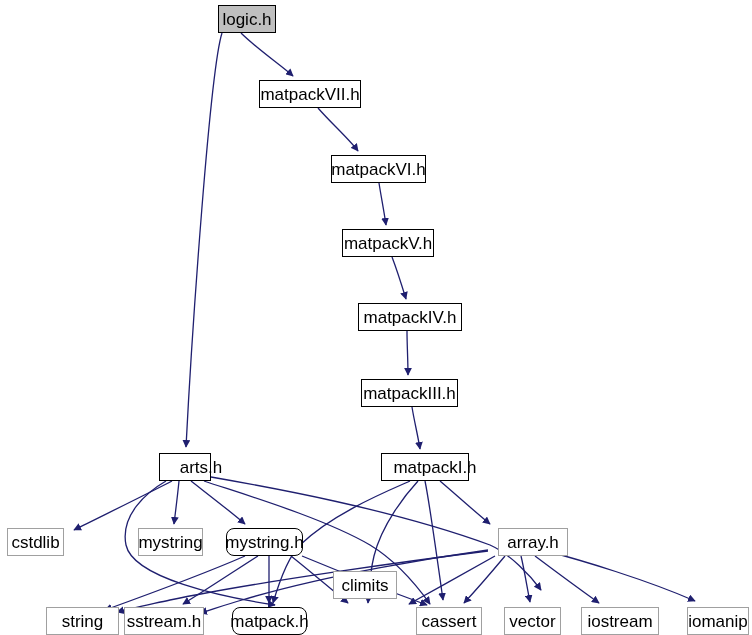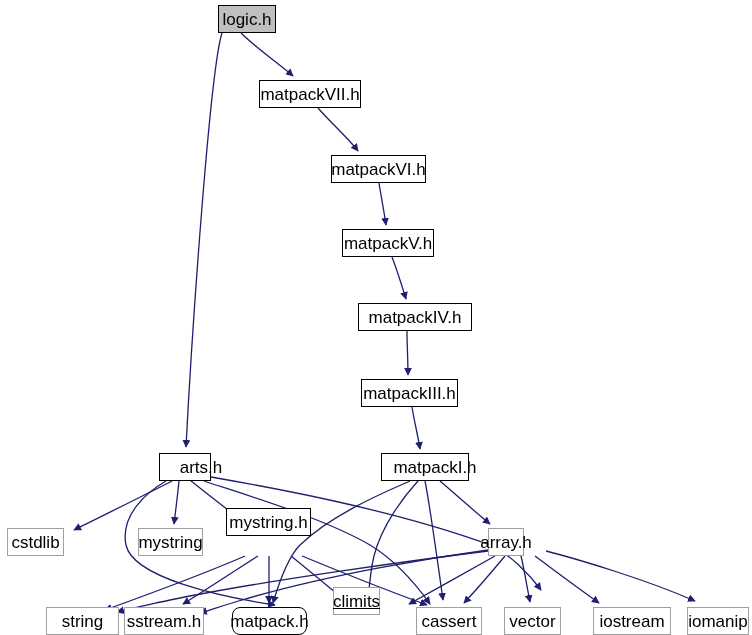--- a/index.html
+++ b/index.html
@@ -52,30 +52,30 @@
         <path d="M521,556 C524,568 527,587 530,602" marker-end="url(#arrow)" stroke="#1f1f6f"></path>
         <path d="M535,556 C551,568 578,588 599,603" marker-end="url(#arrow)" stroke="#1f1f6f"></path>
         <path d="M546,551 C581,560 647,580 695,601" marker-end="url(#arrow)" stroke="#1f1f6f"></path>
       </g>
   </svg>
   <div id="node-layer">
       <div class="node current" style="left: 218px; top: 5px; width: 58px; height: 28px;">logic.h</div>
       <div class="node thick" style="left: 259px; top: 80px; width: 102px; height: 28px;">matpackVII.h</div>
       <div class="node thick" style="left: 331px; top: 155px; width: 95px; height: 28px;">matpackVI.h</div>
       <div class="node thick" style="left: 342px; top: 229px; width: 92px; height: 28px;">matpackV.h</div>
-      <div class="node thick" style="left: 358px; top: 303px; width: 114px; height: 28px;">matpackIV.h</div>
+      <div class="node thick" style="left: 358px; top: 303px; width: 104px; height: 28px;">matpackIV.h</div>
       <div class="node thick" style="left: 361px; top: 379px; width: 97px; height: 28px;">matpackIII.h</div>
       <div class="node thick" style="left: 159px; top: 453px; width: 52px; height: 28px; padding-left: 32px;">arts.h</div>
       <div class="node thick" style="left: 381px; top: 453px; width: 88px; height: 28px; padding-left: 20px;">matpackI.h</div>
       <div class="node" style="left: 7px; top: 528px; width: 57px; height: 28px;">cstdlib</div>
       <div class="node" style="left: 138px; top: 528px; width: 65px; height: 28px;">mystring</div>
-      <div class="node thick" style="left: 226px; top: 508px; width: 85px; height: 28px;">mystring.h</div>
-      <div class="node" style="left: 488px; top: 528px; width: 36px; height: 28px;">array.h</div>
+      <div class="node thick" style="left: 226px; top: 528px; width: 77px; height: 28px; border-radius: 8px;">mystring.h</div>
+      <div class="node" style="left: 498px; top: 528px; width: 70px; height: 28px;">array.h</div>
       <div class="node" style="left: 46px; top: 607px; width: 73px; height: 28px;">string</div>
       <div class="node" style="left: 124px; top: 607px; width: 80px; height: 28px;">sstream.h</div>
       <div class="node thick" style="left: 232px; top: 607px; width: 75px; height: 28px; border-radius: 8px;">matpack.h</div>
-      <div class="node" style="left: 333px; top: 587px; width: 47px; height: 28px; text-decoration: underline;">climits</div>
+      <div class="node" style="left: 333px; top: 571px; width: 64px; height: 28px;">climits</div>
       <div class="node" style="left: 416px; top: 607px; width: 66px; height: 28px;">cassert</div>
       <div class="node" style="left: 504px; top: 607px; width: 57px; height: 28px;">vector</div>
-      <div class="node" style="left: 581px; top: 607px; width: 78px; height: 28px; margin-left: 12px;">iostream</div>
+      <div class="node" style="left: 581px; top: 607px; width: 78px; height: 28px;">iostream</div>
       <div class="node" style="left: 687px; top: 607px; width: 62px; height: 28px;">iomanip</div>
     </div>
 </div>
 
 </body></html>

